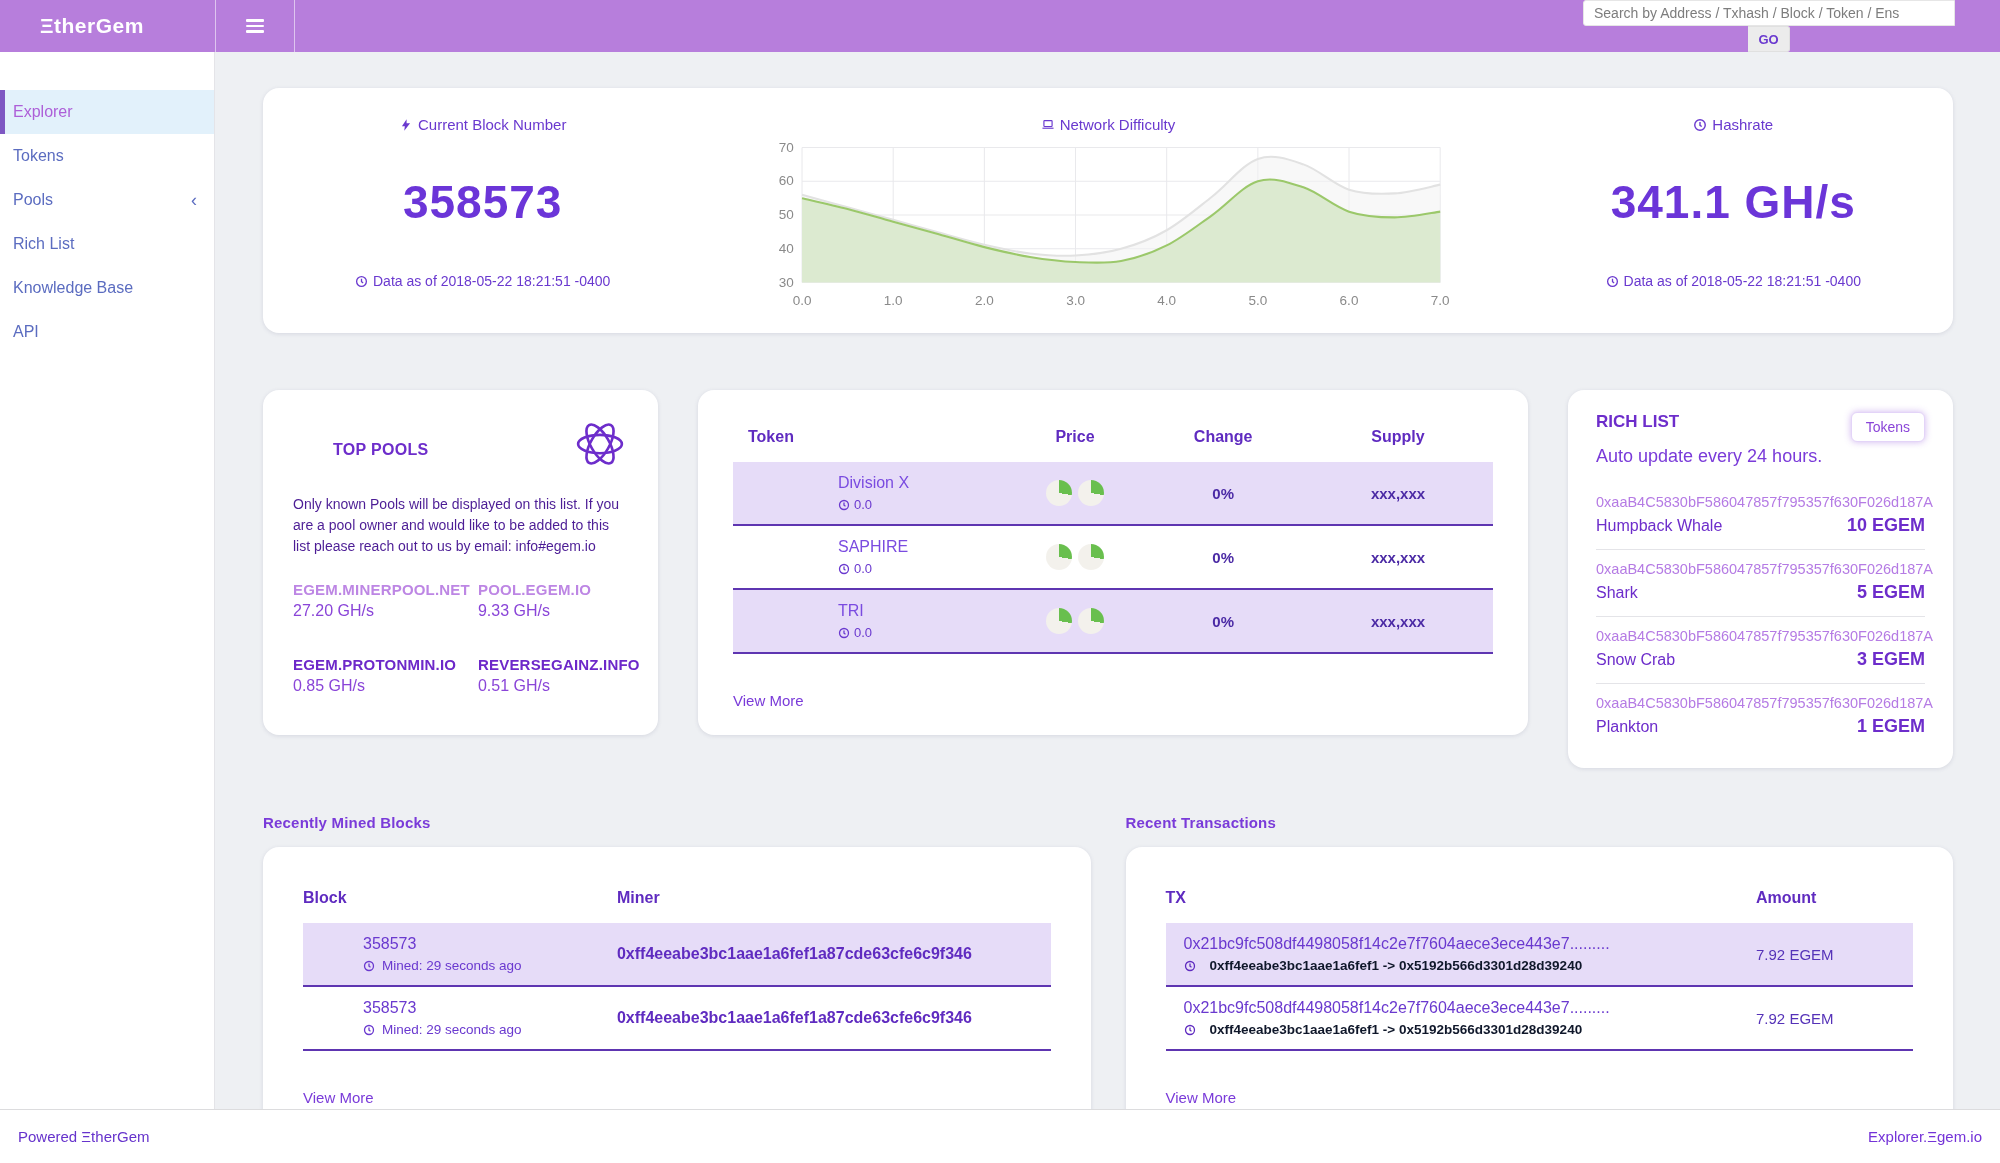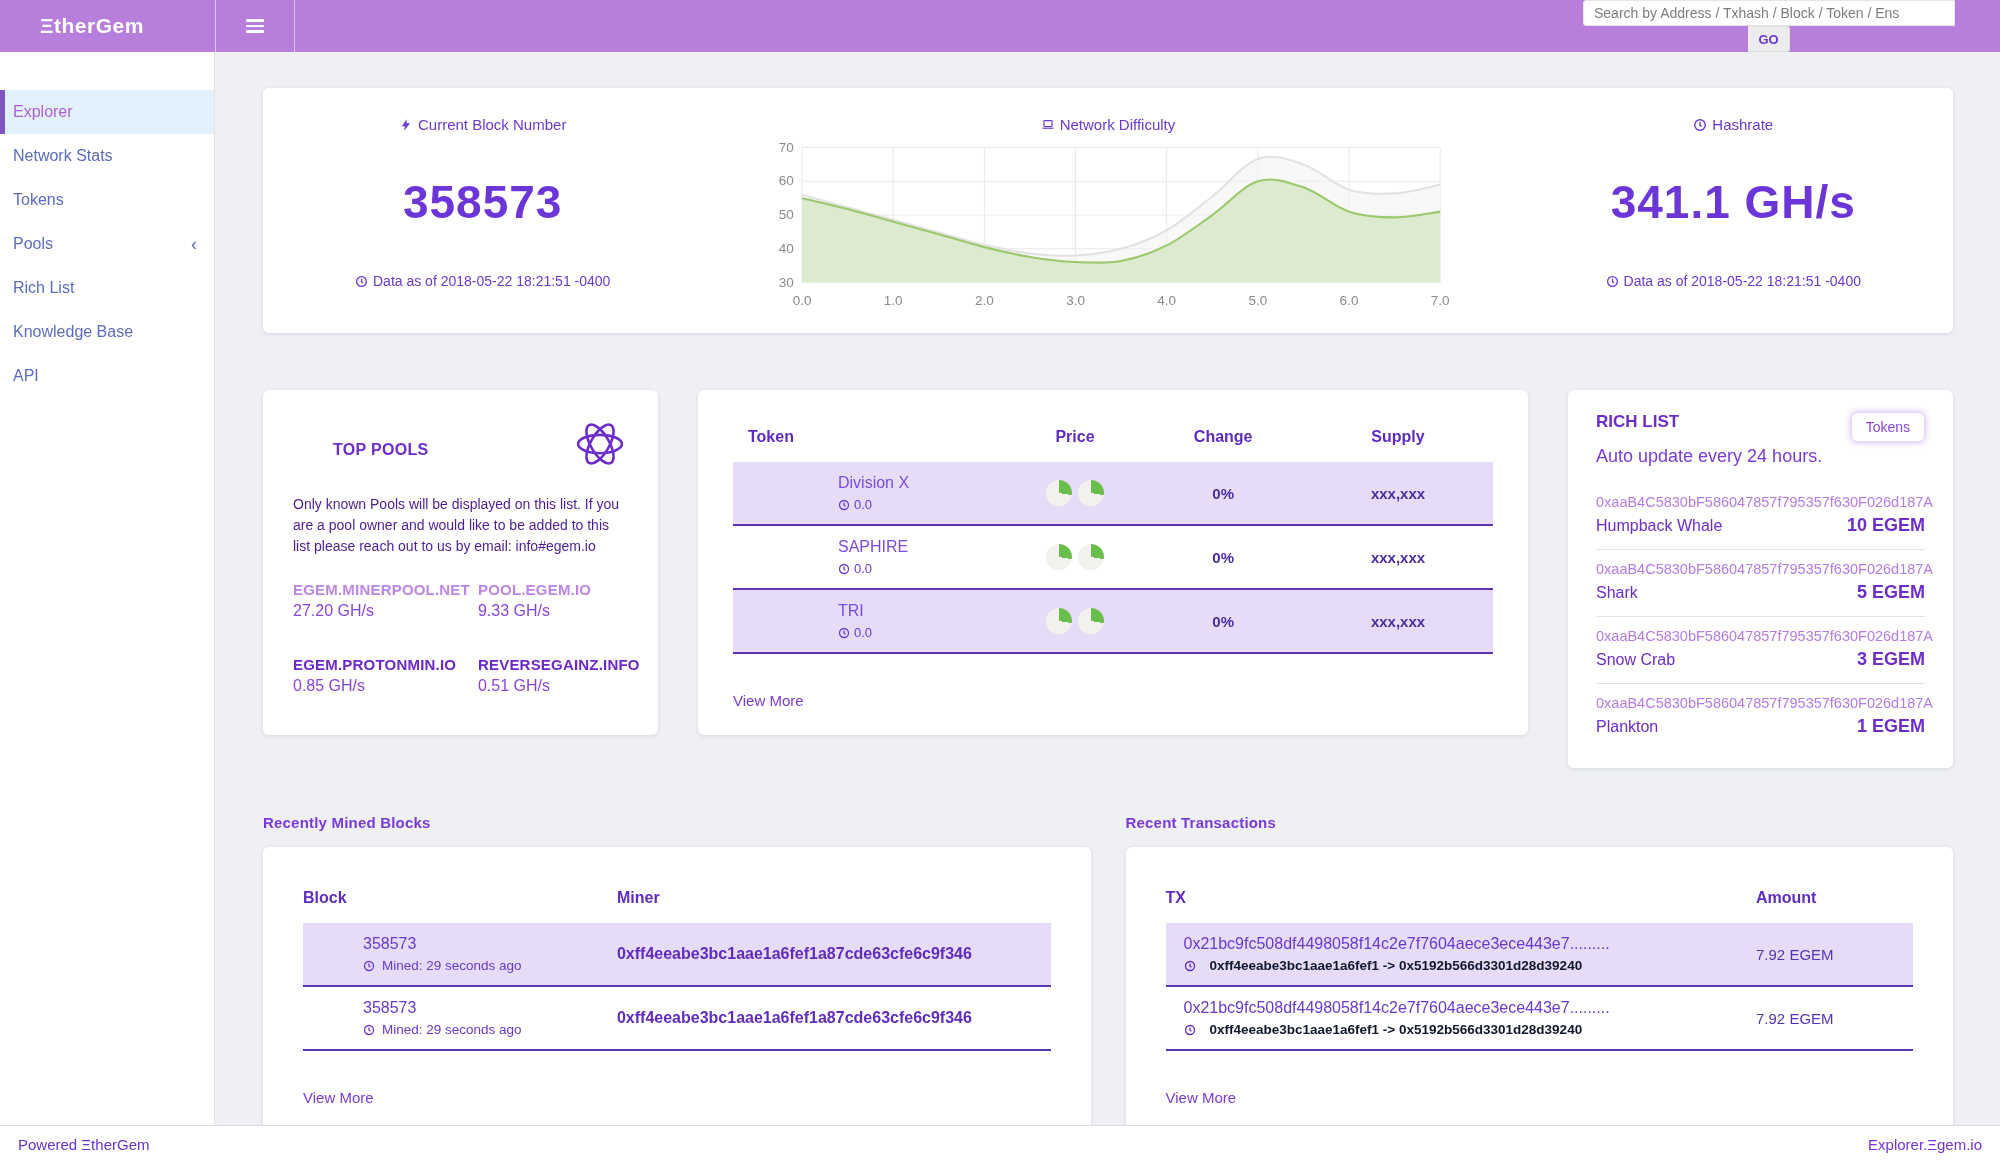--- a/index.html
+++ b/index.html
@@ -21,21 +21,21 @@
   
   aside { position:absolute; top:52px; left:0; bottom:38px; width:215px; background:#fff; border-right:1px solid #e4e4e8; }
   aside ul { list-style:none; padding-top:38px; }
   .side-item { position:relative; display:flex; align-items:center; justify-content:space-between; padding:13px 17px 13px 13px; font-size:16px; color:#5b6cc0; cursor:pointer; }
   .side-item .side-label { padding-left:0; }
   .side-item.active { background:#e2f1fb; border-left:5px solid #7e57c2; color:#ad5fd8; padding-left:8px; }
   .side-chevron { font-size:18px; color:#5b6cc0; line-height:10px; }
 
   
   main { position:absolute; top:52px; left:215px; width:1785px; bottom:38px; padding:36px 47px 0 48px; }
-  .card { background:#fff; border-radius:6px; box-shadow:0 1px 4px rgba(70,70,110,.14); }
+  .card { background:#fff; border-radius:16px; box-shadow:0 1px 4px rgba(70,70,110,.14); }
 
   
   .statcard { display:flex; height:245px; margin-bottom:57px; padding:18px 0 10px; }
   .statcol { width:26%; display:flex; flex-direction:column; align-items:center; }
   .chartcol { width:48%; padding:0 6px; }
   .stat-title { margin-top:10px; font-size:15px; color:#6a39cf; display:flex; align-items:center; gap:5px; }
   .stat-title svg { width:14px; height:14px; }
   .stat-value { margin-top:42px; font-size:46px; font-weight:bold; color:#6b35d8; letter-spacing:1px; }
   .stat-time { margin-top:44px; font-size:14px; color:#6a39cf; display:flex; align-items:center; gap:5px; }
   .stat-time svg { width:13px; height:13px; }
@@ -103,21 +103,21 @@
   .bsub { margin-top:5px; font-size:13.5px; color:#6a39cf; display:flex; align-items:center; gap:7px; }
   .bsub svg, .txroute svg { width:12px; height:12px; flex:none; }
   .td-miner { font-size:16px; font-weight:bold; color:#5f2bc0; }
   .th-tx { width:79%; }
   .td-txcell { padding-left:18px !important; }
   .txhash { font-size:16px; color:#6a39cf; }
   .txroute { margin-top:5px; font-size:13.5px; font-weight:bold; color:#0f172a; display:flex; align-items:center; gap:14px; }
   .td-amount { font-size:15px; color:#5532b8; }
 
   
-  footer { position:absolute; left:0; bottom:0; width:2000px; height:38px; background:#fff; border-top:1px solid #dcdcde; display:flex; align-items:center; justify-content:space-between; padding:0 18px; font-size:15px; }
+  footer { position:absolute; left:0; bottom:0; width:2000px; height:54px; background:#fff; border-top:1px solid #dcdcde; display:flex; align-items:center; justify-content:space-between; padding:0 18px; font-size:15px; }
   .foot-left { color:#6633cc; }
   .foot-right { color:#7433d8; }
 </style>
 </head>
 <body>
 
 <div class="page">
 
   <header>
     <div class="brand">ΞtherGem</div>
@@ -135,24 +135,20 @@
     </div>
   </header>
 
   <aside>
     <ul>
   <li class="side-item active">
     <span class="side-label">Explorer</span>
     <span class="side-chevron"></span>
   </li>
 
-  <li class="side-item">
-    <span class="side-label">Network Stats</span>
-    <span class="side-chevron"></span>
-  </li>
 
   <li class="side-item">
     <span class="side-label">Tokens</span>
     <span class="side-chevron"></span>
   </li>
 
   <li class="side-item">
     <span class="side-label">Pools</span>
     <span class="side-chevron">‹</span>
   </li>

